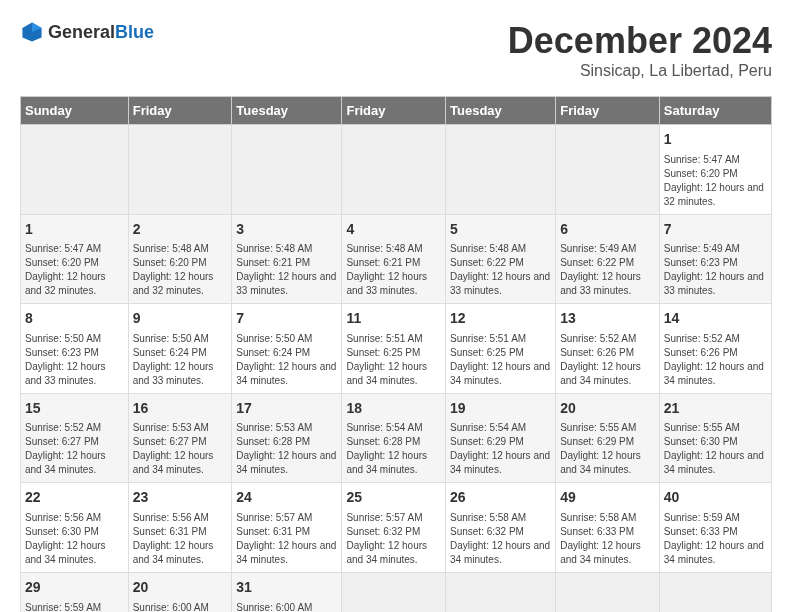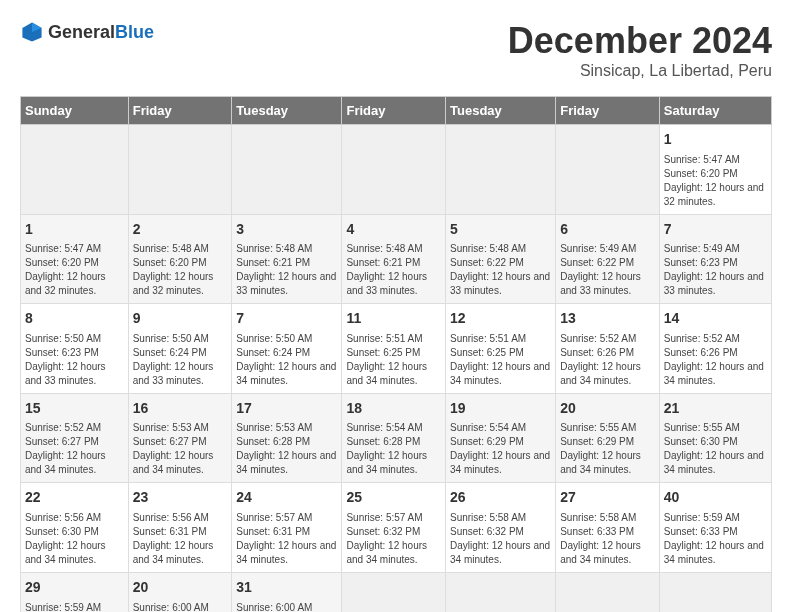--- a/index.html
+++ b/index.html
@@ -243,21 +243,21 @@
         </td>
         <td>
           <span class="day-number">25</span>
           <div class="day-info">Sunrise: 5:57 AM<br>Sunset: 6:32 PM<br>Daylight: 12 hours and 34 minutes.</div>
         </td>
         <td>
           <span class="day-number">26</span>
           <div class="day-info">Sunrise: 5:58 AM<br>Sunset: 6:32 PM<br>Daylight: 12 hours and 34 minutes.</div>
         </td>
         <td>
-          <span class="day-number">27</span>
+          <span class="day-number">49</span>
           <div class="day-info">Sunrise: 5:58 AM<br>Sunset: 6:33 PM<br>Daylight: 12 hours and 34 minutes.</div>
         </td>
         <td>
           <span class="day-number">40</span>
           <div class="day-info">Sunrise: 5:59 AM<br>Sunset: 6:33 PM<br>Daylight: 12 hours and 34 minutes.</div>
         </td>
       </tr>
       <tr>
         <td>
           <span class="day-number">29</span>

